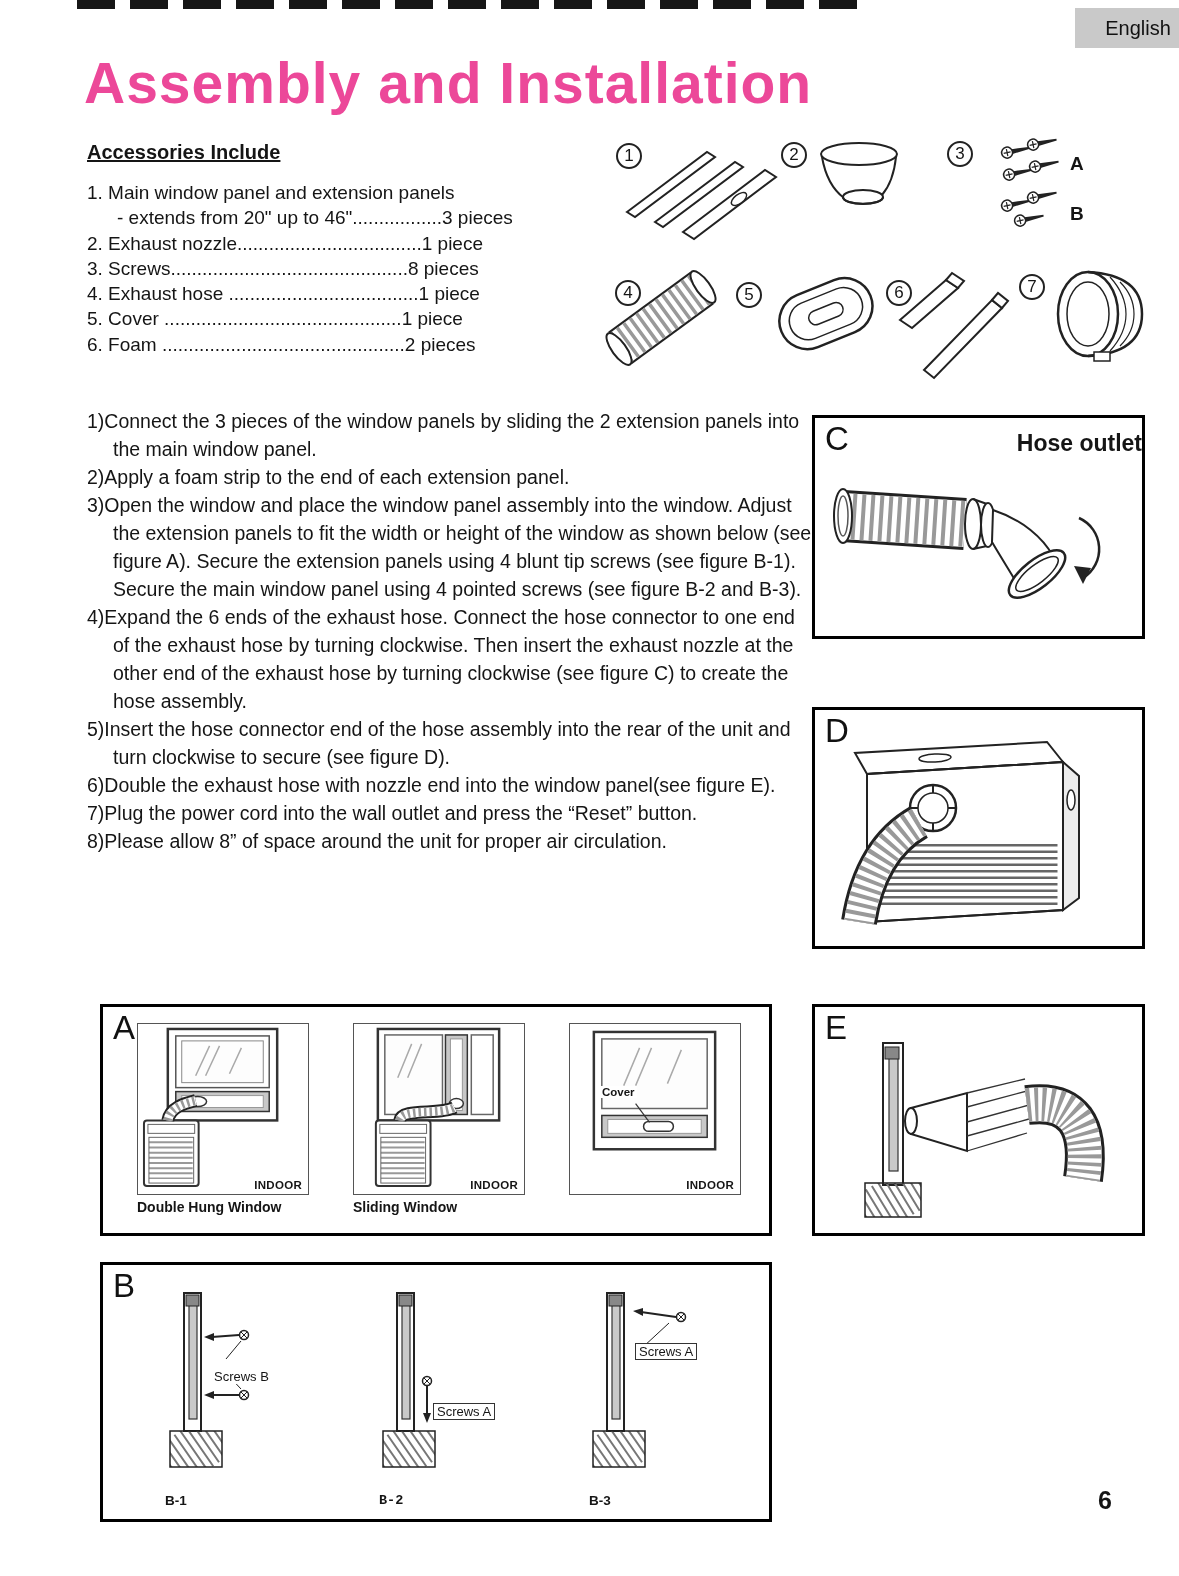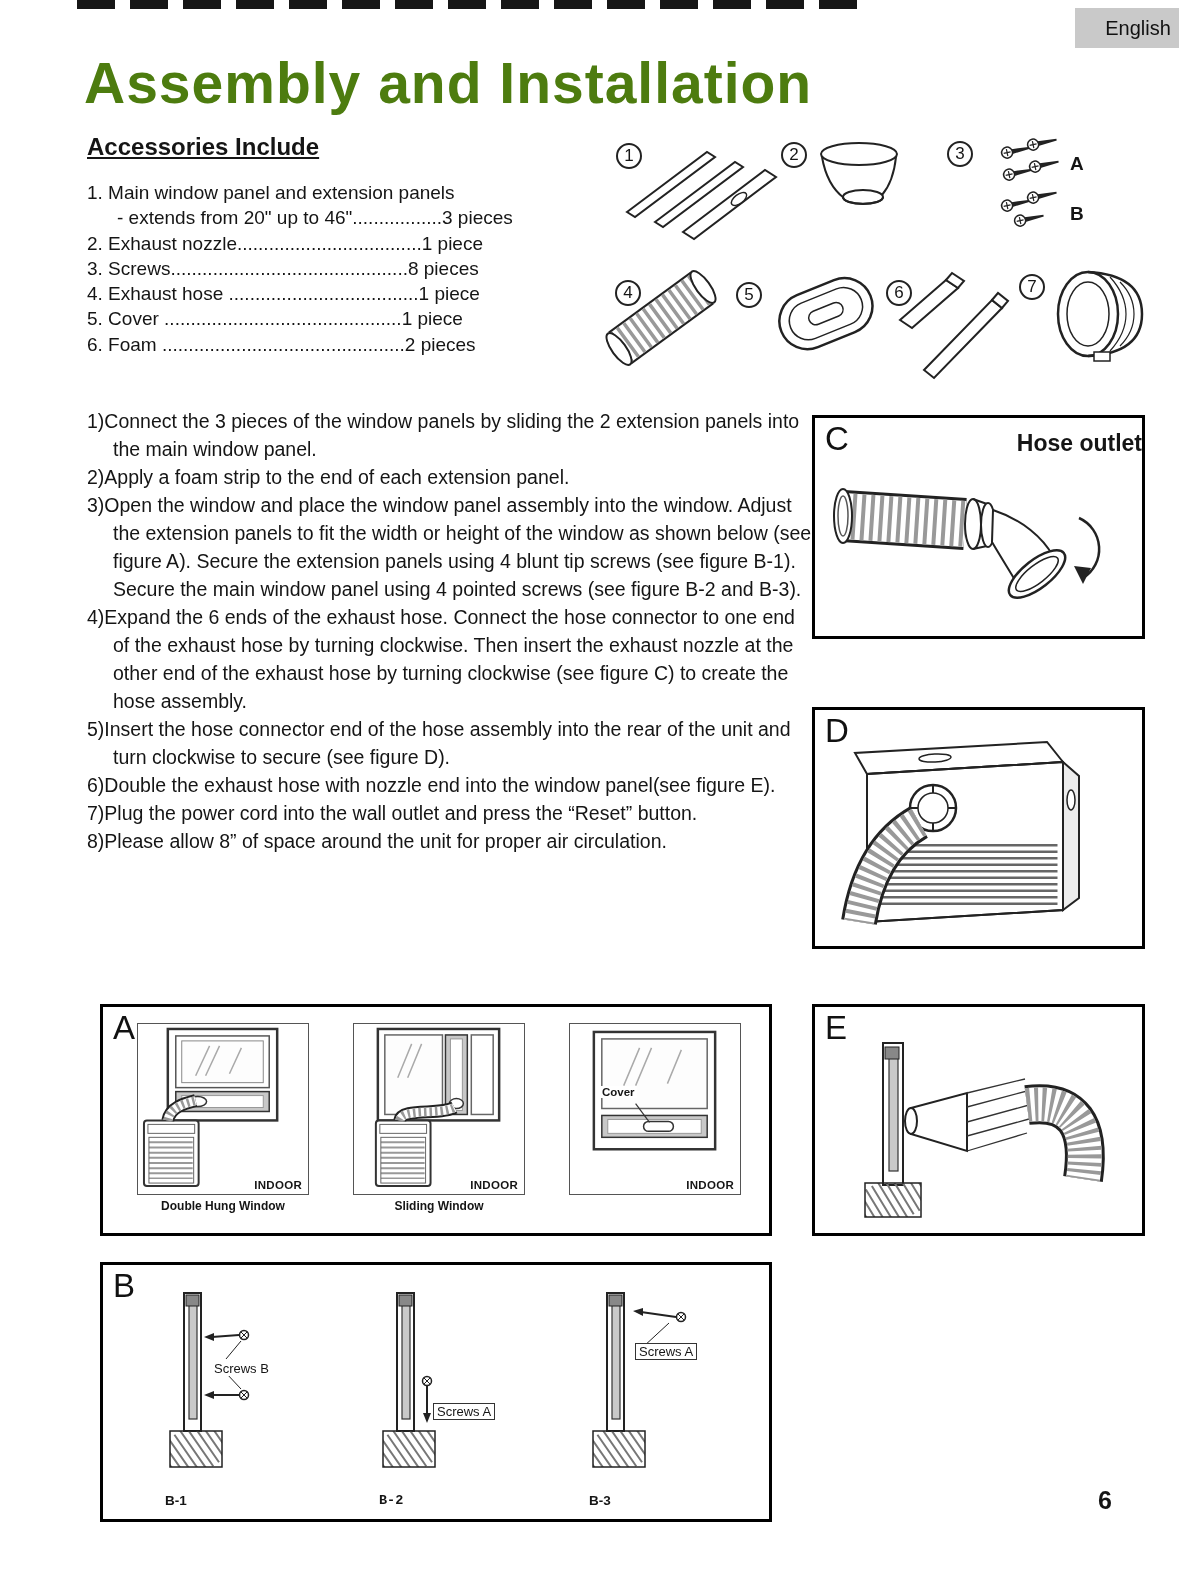--- a/index.html
+++ b/index.html
@@ -3,36 +3,36 @@
 <meta charset="utf-8">
 <style>
   html,body{margin:0;padding:0;background:#fff;}
   .page{position:relative;width:1179px;height:1576px;background:#fff;overflow:hidden;
         font-family:"Liberation Sans", sans-serif;color:#151515;margin-left:22px;}
   .abs{position:absolute;}
   .top-strip{left:55px;top:0;width:790px;height:9px;
     background:repeating-linear-gradient(90deg,#161616 0 38px,transparent 38px 53px);}
   .lang{top:8px;right:0;width:126px;height:40px;background:#c9c9c9;
     display:flex;align-items:center;justify-content:center;font-size:20px;color:#111;}
-  .title{left:62px;top:50px;font-size:57px;font-weight:800;color:#4d7c0f;letter-spacing:1px;margin:0;}
-  .acc-heading{left:65px;top:133px;font-size:24px;font-weight:700;text-decoration:underline;}
+  .title{left:62px;top:50px;font-size:57px;font-weight:800;color:#ec4899;letter-spacing:1px;margin:0;}
+  .acc-heading{left:65px;top:141px;font-size:20px;font-weight:700;text-decoration:underline;}
   .acc-list{left:65px;top:180px;width:520px;font-size:19px;line-height:25.3px;}
   .acc-list div:nth-child(2){padding-left:30px;}
   .acc-art{left:580px;top:138px;width:560px;height:255px;}
   .callout{position:absolute;width:26px;height:26px;border:2px solid #222;border-radius:50%;
     display:flex;align-items:center;justify-content:center;font-size:17px;background:#fff;box-sizing:border-box;}
   .grp-label{position:absolute;font-size:19px;font-weight:600;}
   .instructions{left:65px;top:407px;width:727px;font-size:19.5px;line-height:28px;}
   .instr{padding-left:26px;text-indent:-26px;}
   .figbox{border:3px solid #000;box-sizing:border-box;background:#fff;}
   .figletter{position:absolute;left:10px;top:2px;font-size:33px;font-weight:400;color:#111;}
   .fig-title{position:absolute;left:0;right:0;top:12px;text-align:right;font-size:23px;font-weight:700;}
   .mini{position:absolute;width:172px;height:172px;border:1.5px solid #555;box-sizing:border-box;background:#fff;}
   .indoor{position:absolute;right:6px;bottom:3px;font-size:11.5px;font-weight:600;letter-spacing:.3px;}
-  .caption{position:absolute;width:172px;text-align:center;font-size:12px;font-weight:700;}
+  .caption{position:absolute;width:172px;text-align:left;font-size:14px;font-weight:700;}
   .cover-label{position:absolute;font-size:11.5px;font-weight:600;background:#fff;padding:0 2px;}
   .sublabel{position:absolute;font-size:13.5px;font-weight:700;}
   .screwlabel{position:absolute;font-size:13px;background:#fff;padding:0 3px;}
   .screwlabel.boxed{border:1px solid #333;}
   .pagenum{left:1076px;top:1486px;font-size:25px;font-weight:800;}
   svg{display:block;}
 </style>
 </head>
 <body>
 
@@ -344,21 +344,21 @@
       <rect x="12" y="150" width="52" height="36" fill="none" stroke="#222" stroke-width="1.5"></rect>
       <g stroke="#222">
         <circle cx="100" cy="36" r="4.5" fill="#fff" stroke-width="1.5"></circle>
         <path d="M97,33 L103,39 M103,33 L97,39" stroke-width="1" fill="none"></path>
         <line x1="95" y1="36" x2="60" y2="31" stroke-width="2"></line>
         <path d="M52,30 L62,27 L62,35 Z" fill="#222" stroke="none"></path>
         <line x1="62" y1="66" x2="88" y2="42" stroke-width="1"></line>
       </g>
     </svg>
 
-    <span class="screwlabel" style="left:108px;top:96px;">Screws B</span>
+    <span class="screwlabel" style="left:108px;top:104px;">Screws B</span>
     <span class="screwlabel boxed" style="left:330px;top:138px;">Screws A</span>
     <span class="screwlabel boxed" style="left:532px;top:78px;">Screws A</span>
 
     <span class="sublabel" style="left:62px;top:228px;">B-1</span>
     <span class="sublabel" style="left:276px;top:228px;font-family:Liberation Mono, monospace;">B-2</span>
     <span class="sublabel" style="left:486px;top:228px;">B-3</span>
   </div>
 
   <div class="abs pagenum">6</div>
 

